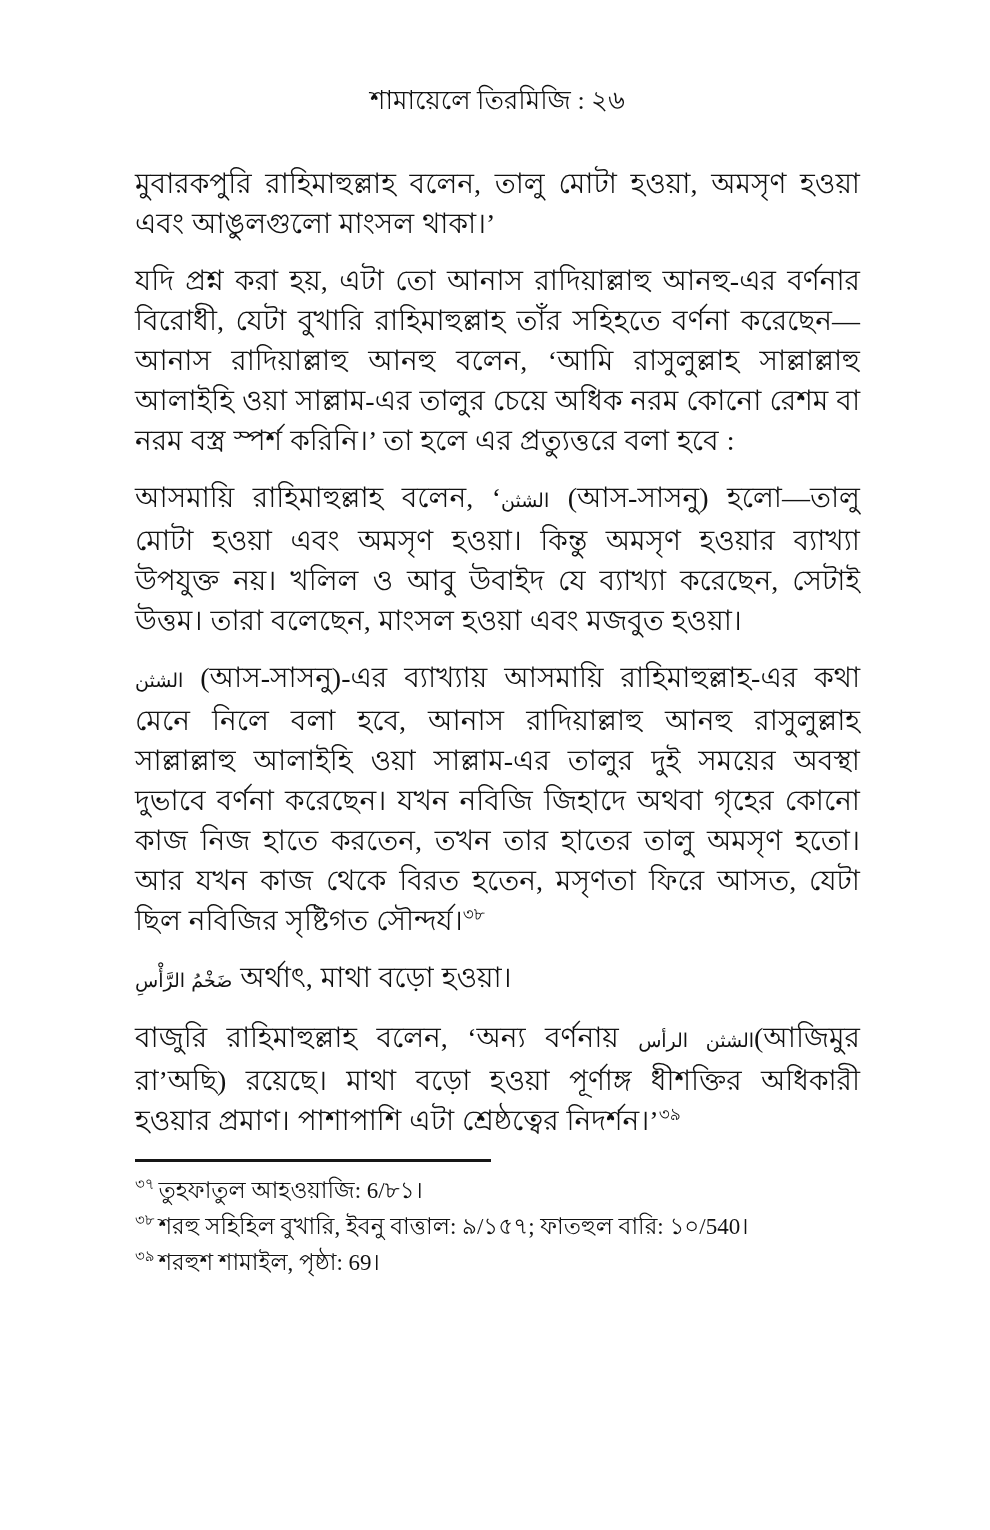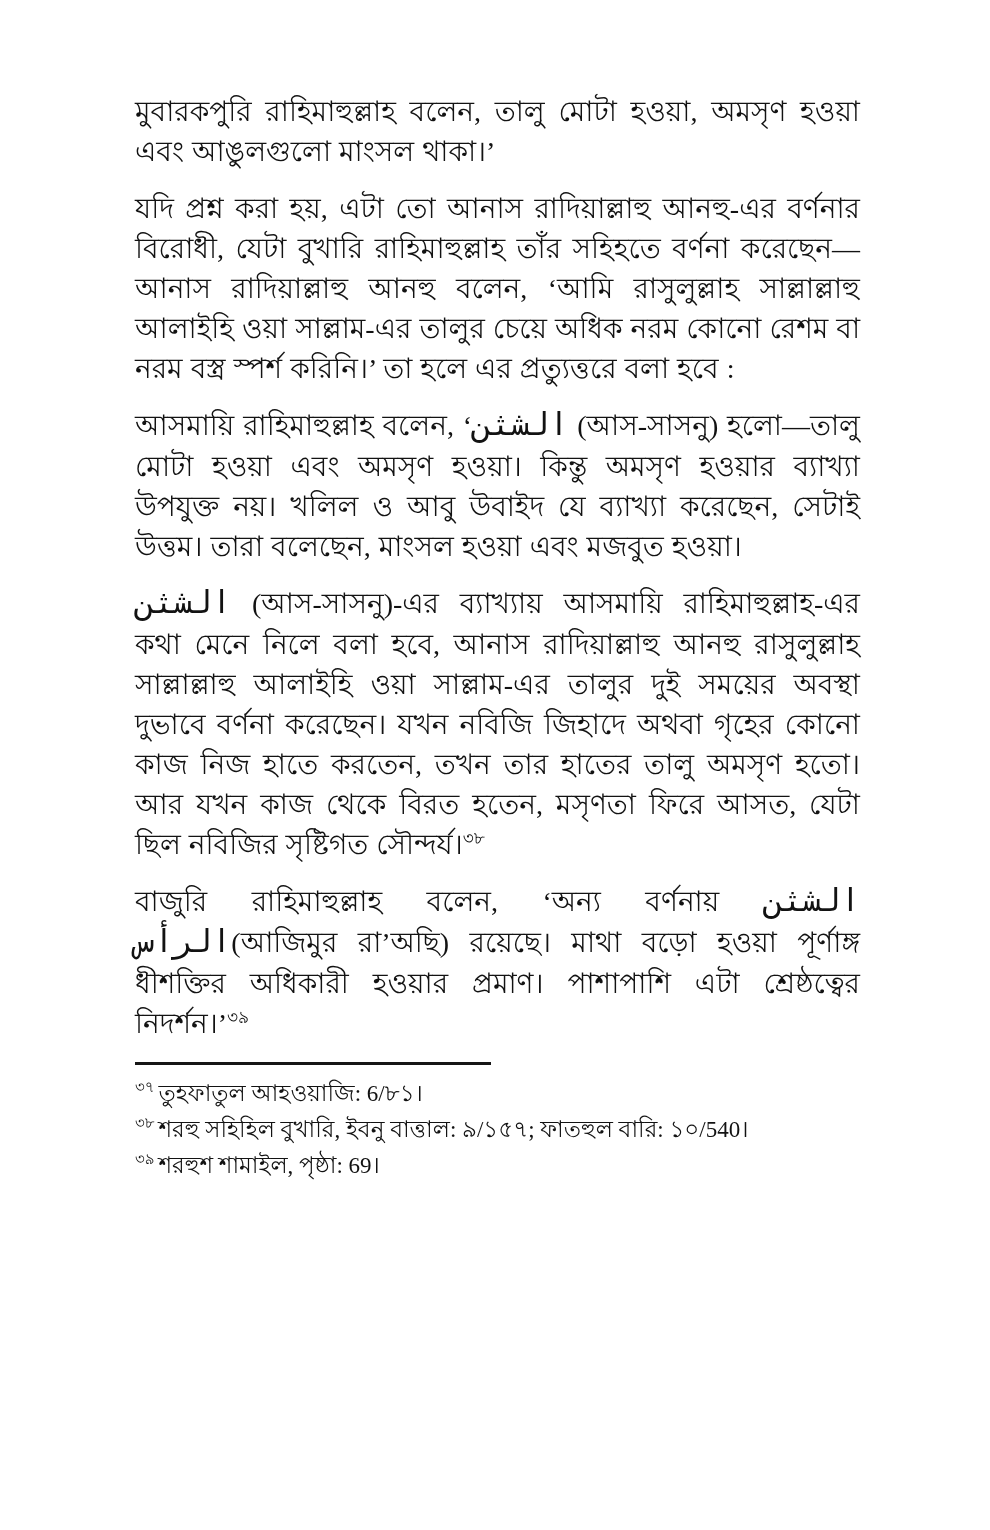--- a/index.html
+++ b/index.html
@@ -33,22 +33,22 @@
     text-align: justify;
     margin: 8px 0 17px 0;
     word-spacing: 1px;
   }
   .body-text .para:last-child {
     margin-bottom: 0;
   }
   .ar {
     direction: rtl;
     unicode-bidi: isolate;
-    font-family: Liberation Mono, monospace;
-    font-size: 32px;
+    font-family: Liberation Sans, sans-serif;
+    font-size: 19px;
   }
   sup.fnref {
     font-size: 17px;
     line-height: 0;
     vertical-align: super;
     letter-spacing: 0;
   }
   .footnote-divider {
     width: 356px;
     height: 3px;
@@ -66,26 +66,30 @@
     font-size: 15px;
     line-height: 0;
     vertical-align: super;
     margin-right: 4px;
   }
 </style>
 </head>
 <body>
 
 <div class="page">
+  <div class="page-header">
+    <span>শামায়েলে তিরমিজি : ২৬</span>
+  </div>
 
   <div class="body-text" id="paragraphs">
       <p class="para"><span>মুবারকপুরি রাহিমাহুল্লাহ বলেন, তালু মোটা হওয়া, অমসৃণ হওয়া এবং আঙুলগুলো মাংসল থাকা।’</span></p>
       <p class="para"><span>যদি প্রশ্ন করা হয়, এটা তো আনাস রাদিয়াল্লাহু আনহু-এর বর্ণনার বিরোধী, যেটা বুখারি রাহিমাহুল্লাহ তাঁর সহিহতে বর্ণনা করেছেন—আনাস রাদিয়াল্লাহু আনহু বলেন, ‘আমি রাসুলুল্লাহ সাল্লাল্লাহু আলাইহি ওয়া সাল্লাম-এর তালুর চেয়ে অধিক নরম কোনো রেশম বা নরম বস্ত্র স্পর্শ করিনি।’ তা হলে এর প্রত্যুত্তরে বলা হবে :</span></p>
       <p class="para"><span>আসমায়ি রাহিমাহুল্লাহ বলেন, ‘</span><span class="ar" dir="rtl">الشثن</span><span> (আস-সাসনু) হলো—তালু মোটা হওয়া এবং অমসৃণ হওয়া। কিন্তু অমসৃণ হওয়ার ব্যাখ্যা উপযুক্ত নয়। খলিল ও আবু উবাইদ যে ব্যাখ্যা করেছেন, সেটাই উত্তম। তারা বলেছেন, মাংসল হওয়া এবং মজবুত হওয়া।</span></p>
       <p class="para"><span class="ar" dir="rtl">الشثن</span><span> (আস-সাসনু)-এর ব্যাখ্যায় আসমায়ি রাহিমাহুল্লাহ-এর কথা মেনে নিলে বলা হবে, আনাস রাদিয়াল্লাহু আনহু রাসুলুল্লাহ সাল্লাল্লাহু আলাইহি ওয়া সাল্লাম-এর তালুর দুই সময়ের অবস্থা দুভাবে বর্ণনা করেছেন। যখন নবিজি জিহাদে অথবা গৃহের কোনো কাজ নিজ হাতে করতেন, তখন তার হাতের তালু অমসৃণ হতো। আর যখন কাজ থেকে বিরত হতেন, মসৃণতা ফিরে আসত, যেটা ছিল নবিজির সৃষ্টিগত সৌন্দর্য।</span><sup class="fnref">৩৮</sup></p>
+      <p class="para"><span class="ar" dir="rtl">ضَخْمُ الرَّأْسِ</span><span> অর্থাৎ, মাথা বড়ো হওয়া।</span></p>
       <p class="para"><span>বাজুরি রাহিমাহুল্লাহ বলেন, ‘অন্য বর্ণনায় </span><span class="ar" dir="rtl">الشثن الرأس</span><span>(আজিমুর রা’অছি) রয়েছে। মাথা বড়ো হওয়া পূর্ণাঙ্গ ধীশক্তির অধিকারী হওয়ার প্রমাণ। পাশাপাশি এটা শ্রেষ্ঠত্বের নিদর্শন।’</span><sup class="fnref">৩৯</sup></p>
     </div>
 
   <div class="footnote-divider"></div>
 
   <div class="footnotes" id="footnotes">
       <div class="footnote"><sup class="fnmark">৩৭</sup><span>তুহফাতুল আহওয়াজি: 6/৮১।</span></div>
       <div class="footnote"><sup class="fnmark">৩৮</sup><span>শরহু সহিহিল বুখারি, ইবনু বাত্তাল: ৯/১৫৭; ফাতহুল বারি: ১০/540।</span></div>
       <div class="footnote"><sup class="fnmark">৩৯</sup><span>শরহুশ শামাইল, পৃষ্ঠা: 69।</span></div>
     </div>

